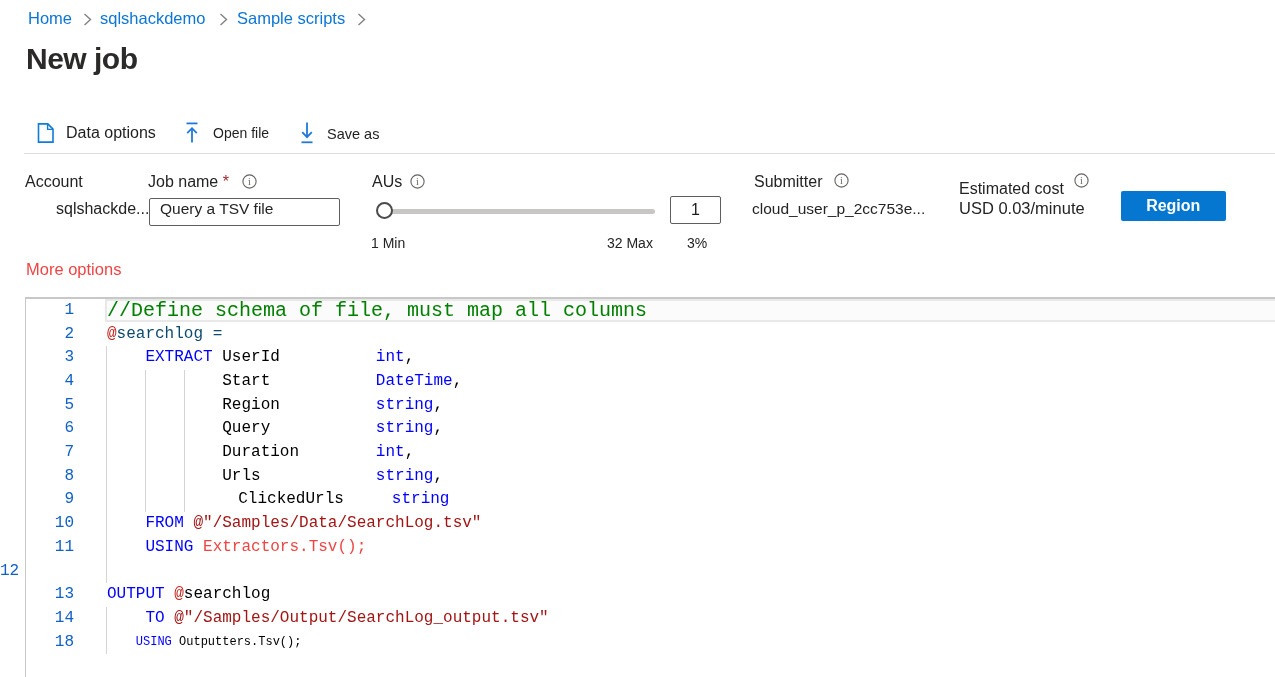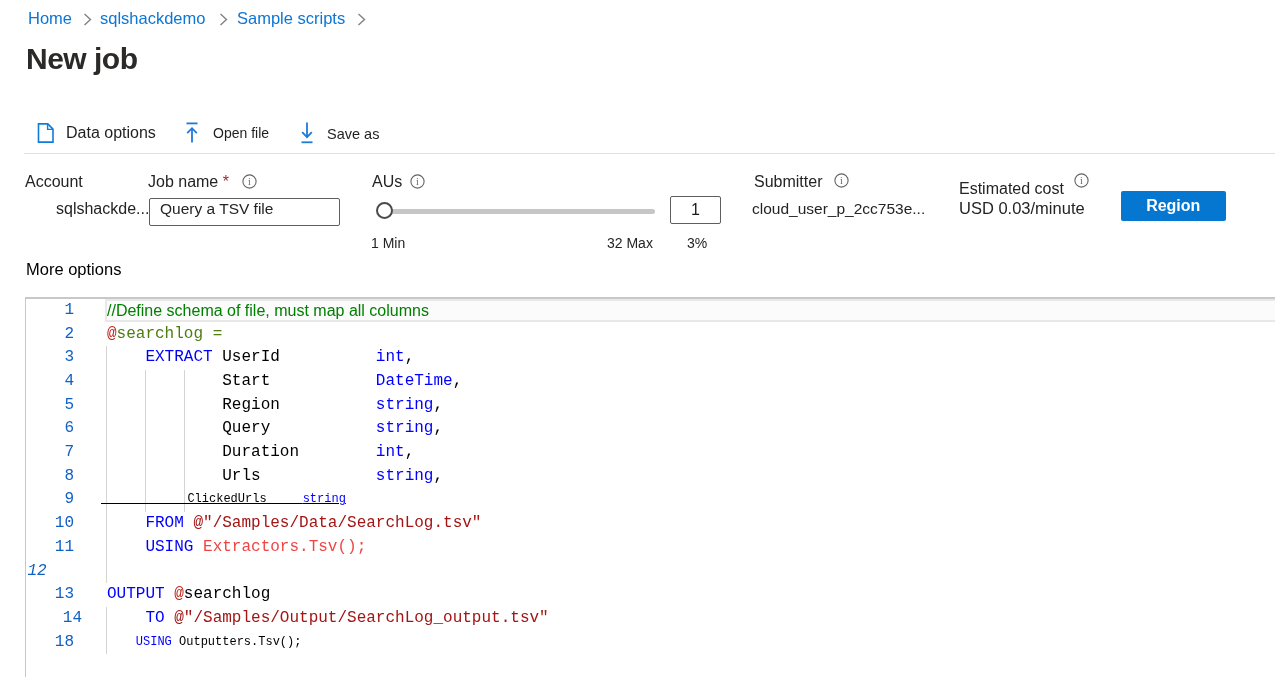--- a/index.html
+++ b/index.html
@@ -80,55 +80,55 @@
 
 <div class="abs lbl" style="left:959px; top:180px;">Estimated cost</div>
 <svg class="abs" style="left:1074px; top:173px;" width="15" height="15" viewBox="0 0 15 15">
     <circle cx="7.5" cy="7.5" r="6.6" fill="none" stroke="#66625f" stroke-width="1.1"></circle>
     <text x="7.5" y="11" font-size="10" fill="#66625f" text-anchor="middle" font-family="Liberation Serif">i</text>
   </svg>
 <div class="abs" style="left:959px; top:199px; font-size:16.5px; color:#252423;">USD 0.03/minute</div>
 
 <div class="abs" style="left:1121px; top:191px; width:104.5px; height:29.5px; background:#0577d1; border-radius:2px; color:#ffffff; font-size:16px; font-weight:bold; text-align:center; line-height:29.5px;">Region</div>
 
-<div class="abs" style="left:26px; top:260px; font-size:16.5px; color:#000000;text-align:center;">More options</div>
+<div class="abs" style="left:26px; top:260px; font-size:16.5px; color:#ef4444;text-align:center;">More options</div>
 
 <div class="abs" style="left:25px; top:297px; width:1250px; height:380px; border-top:2px solid #c8c8c8; border-left:1px solid #c8c8c8;"></div>
 
 <div class="abs" style="left:105px; top:298.5px; width:1170px; height:23.5px; border:2px solid #e8e8e8; border-right:none; background:#fbfbfb;"></div>
 
 <div class="abs" style="left:106px; top:346px; width:1px; height:237px; background:#d4d4d4;"></div>
 <div class="abs" style="left:106px; top:607px; width:1px; height:47px; background:#d4d4d4;"></div>
 <div class="abs" style="left:145px; top:370px; width:1px; height:142px; background:#d4d4d4;"></div>
 <div class="abs" style="left:183.5px; top:370px; width:1px; height:142px; background:#d4d4d4;"></div>
 
 <div id="code">
     <div class="abs" style="left:0; top:298.8px; width:74px; height:23.7px; font-family:'Liberation Mono',monospace; font-size:16px; line-height:23.7px; text-align:right; color:#1060c5;">1</div>
-    <div class="abs" style="left:107px; top:298.8px; height:17px; font-family:Liberation Sans, sans-serif; font-size:16px; line-height:23.7px; white-space:pre;"><span style="color:#008000">//Define&nbsp;schema&nbsp;of&nbsp;file,&nbsp;must&nbsp;map&nbsp;all&nbsp;columns</span></div>
+    <div class="abs" style="left:107px; top:298.8px; height:17px; font-family:Liberation Mono, monospace; font-size:20px; line-height:23.7px; white-space:pre;"><span style="color:#008000">//Define&nbsp;schema&nbsp;of&nbsp;file,&nbsp;must&nbsp;map&nbsp;all&nbsp;columns</span></div>
     <div class="abs" style="left:0; top:322.5px; width:74px; height:23.7px; font-family:'Liberation Mono',monospace; font-size:16px; line-height:23.7px; text-align:right; color:#1060c5;">2</div>
-    <div class="abs" style="left:107px; top:322.5px; height:23.7px; font-family:'Liberation Mono',monospace; font-size:16px; line-height:23.7px; white-space:pre;"><span style="color:#c3241c">@</span><span style="color:#4d7c0f">searchlog&nbsp;=</span></div>
+    <div class="abs" style="left:107px; top:322.5px; height:23.7px; font-family:'Liberation Mono',monospace; font-size:16px; line-height:23.7px; white-space:pre;"><span style="color:#c3241c">@</span><span style="color:#0c4a6e">searchlog&nbsp;=</span></div>
     <div class="abs" style="left:0; top:346.2px; width:74px; height:23.7px; font-family:'Liberation Mono',monospace; font-size:16px; line-height:23.7px; text-align:right; color:#1060c5;">3</div>
     <div class="abs" style="left:107px; top:346.2px; height:23.7px; font-family:'Liberation Mono',monospace; font-size:16px; line-height:23.7px; white-space:pre;"><span style="color:#000000">&nbsp;&nbsp;&nbsp;&nbsp;</span><span style="color:#0000ff">EXTRACT</span><span style="color:#000000">&nbsp;UserId&nbsp;&nbsp;&nbsp;&nbsp;&nbsp;&nbsp;&nbsp;&nbsp;&nbsp;&nbsp;</span><span style="color:#0000ff">int</span><span style="color:#000000">,</span></div>
     <div class="abs" style="left:0; top:369.9px; width:74px; height:23.7px; font-family:'Liberation Mono',monospace; font-size:16px; line-height:23.7px; text-align:right; color:#1060c5;">4</div>
     <div class="abs" style="left:107px; top:369.9px; height:23.7px; font-family:'Liberation Mono',monospace; font-size:16px; line-height:23.7px; white-space:pre;"><span style="color:#000000">&nbsp;&nbsp;&nbsp;&nbsp;&nbsp;&nbsp;&nbsp;&nbsp;&nbsp;&nbsp;&nbsp;&nbsp;Start&nbsp;&nbsp;&nbsp;&nbsp;&nbsp;&nbsp;&nbsp;&nbsp;&nbsp;&nbsp;&nbsp;</span><span style="color:#0000ff">DateTime</span><span style="color:#000000">,</span></div>
     <div class="abs" style="left:0; top:393.6px; width:74px; height:23.7px; font-family:'Liberation Mono',monospace; font-size:16px; line-height:23.7px; text-align:right; color:#1060c5;">5</div>
     <div class="abs" style="left:107px; top:393.6px; height:23.7px; font-family:'Liberation Mono',monospace; font-size:16px; line-height:23.7px; white-space:pre;"><span style="color:#000000">&nbsp;&nbsp;&nbsp;&nbsp;&nbsp;&nbsp;&nbsp;&nbsp;&nbsp;&nbsp;&nbsp;&nbsp;Region&nbsp;&nbsp;&nbsp;&nbsp;&nbsp;&nbsp;&nbsp;&nbsp;&nbsp;&nbsp;</span><span style="color:#0000ff">string</span><span style="color:#000000">,</span></div>
     <div class="abs" style="left:0; top:417.3px; width:74px; height:23.7px; font-family:'Liberation Mono',monospace; font-size:16px; line-height:23.7px; text-align:right; color:#1060c5;">6</div>
     <div class="abs" style="left:107px; top:417.3px; height:23.7px; font-family:'Liberation Mono',monospace; font-size:16px; line-height:23.7px; white-space:pre;"><span style="color:#000000">&nbsp;&nbsp;&nbsp;&nbsp;&nbsp;&nbsp;&nbsp;&nbsp;&nbsp;&nbsp;&nbsp;&nbsp;Query&nbsp;&nbsp;&nbsp;&nbsp;&nbsp;&nbsp;&nbsp;&nbsp;&nbsp;&nbsp;&nbsp;</span><span style="color:#0000ff">string</span><span style="color:#000000">,</span></div>
     <div class="abs" style="left:0; top:441px; width:74px; height:23.7px; font-family:'Liberation Mono',monospace; font-size:16px; line-height:23.7px; text-align:right; color:#1060c5;">7</div>
     <div class="abs" style="left:107px; top:441px; height:23.7px; font-family:'Liberation Mono',monospace; font-size:16px; line-height:23.7px; white-space:pre;"><span style="color:#000000">&nbsp;&nbsp;&nbsp;&nbsp;&nbsp;&nbsp;&nbsp;&nbsp;&nbsp;&nbsp;&nbsp;&nbsp;Duration&nbsp;&nbsp;&nbsp;&nbsp;&nbsp;&nbsp;&nbsp;&nbsp;</span><span style="color:#0000ff">int</span><span style="color:#000000">,</span></div>
     <div class="abs" style="left:0; top:464.70000000000005px; width:74px; height:23.7px; font-family:'Liberation Mono',monospace; font-size:16px; line-height:23.7px; text-align:right; color:#1060c5;">8</div>
     <div class="abs" style="left:107px; top:464.70000000000005px; height:23.7px; font-family:'Liberation Mono',monospace; font-size:16px; line-height:23.7px; white-space:pre;"><span style="color:#000000">&nbsp;&nbsp;&nbsp;&nbsp;&nbsp;&nbsp;&nbsp;&nbsp;&nbsp;&nbsp;&nbsp;&nbsp;Urls&nbsp;&nbsp;&nbsp;&nbsp;&nbsp;&nbsp;&nbsp;&nbsp;&nbsp;&nbsp;&nbsp;&nbsp;</span><span style="color:#0000ff">string</span><span style="color:#000000">,</span></div>
     <div class="abs" style="left:0; top:488.4px; width:74px; height:23.7px; font-family:'Liberation Mono',monospace; font-size:16px; line-height:23.7px; text-align:right; color:#1060c5;">9</div>
-    <div class="abs" style="left:101px; top:488.4px; height:23.7px; font-family:'Liberation Mono',monospace; font-size:12px; line-height:23.7px; white-space:pre;text-decoration:underline;"><span style="color:#000000">&nbsp;&nbsp;&nbsp;&nbsp;&nbsp;&nbsp;&nbsp;&nbsp;&nbsp;&nbsp;&nbsp;&nbsp;ClickedUrls&nbsp;&nbsp;&nbsp;&nbsp;&nbsp;</span><span style="color:#0000ff">string</span></div>
+    <div class="abs" style="left:123px; top:488.4px; height:23.7px; font-family:'Liberation Mono',monospace; font-size:16px; line-height:23.7px; white-space:pre;"><span style="color:#000000">&nbsp;&nbsp;&nbsp;&nbsp;&nbsp;&nbsp;&nbsp;&nbsp;&nbsp;&nbsp;&nbsp;&nbsp;ClickedUrls&nbsp;&nbsp;&nbsp;&nbsp;&nbsp;</span><span style="color:#0000ff">string</span></div>
     <div class="abs" style="left:0; top:512.1px; width:74px; height:23.7px; font-family:'Liberation Mono',monospace; font-size:16px; line-height:23.7px; text-align:right; color:#1060c5;">10</div>
     <div class="abs" style="left:107px; top:512.1px; height:23.7px; font-family:'Liberation Mono',monospace; font-size:16px; line-height:23.7px; white-space:pre;"><span style="color:#000000">&nbsp;&nbsp;&nbsp;&nbsp;</span><span style="color:#0000ff">FROM</span><span style="color:#000000">&nbsp;</span><span style="color:#a31515">@"/Samples/Data/SearchLog.tsv"</span></div>
     <div class="abs" style="left:0; top:535.8px; width:74px; height:23.7px; font-family:'Liberation Mono',monospace; font-size:16px; line-height:23.7px; text-align:right; color:#1060c5;">11</div>
     <div class="abs" style="left:107px; top:535.8px; height:23.7px; font-family:'Liberation Mono',monospace; font-size:16px; line-height:23.7px; white-space:pre;"><span style="color:#000000">&nbsp;&nbsp;&nbsp;&nbsp;</span><span style="color:#0000ff">USING</span><span style="color:#ef4444">&nbsp;Extractors.Tsv();</span></div>
-    <div class="abs" style="left:0; top:559.5px; width:74px; height:23.7px; font-family:'Liberation Mono',monospace; font-size:16px; line-height:23.7px; text-align:center; color:#1060c5;font-style:italic;">12</div>
+    <div class="abs" style="left:0; top:559.5px; width:74px; height:23.7px; font-family:'Liberation Mono',monospace; font-size:16px; line-height:23.7px; text-align:left; color:#1060c5;">12</div>
     <div class="abs" style="left:107px; top:559.5px; height:23.7px; font-family:'Liberation Mono',monospace; font-size:16px; line-height:23.7px; white-space:pre;"></div>
     <div class="abs" style="left:0; top:583.2px; width:74px; height:23.7px; font-family:'Liberation Mono',monospace; font-size:16px; line-height:23.7px; text-align:right; color:#1060c5;">13</div>
     <div class="abs" style="left:107px; top:583.2px; height:23.7px; font-family:'Liberation Mono',monospace; font-size:16px; line-height:23.7px; white-space:pre;"><span style="color:#0000ff">OUTPUT</span><span style="color:#000000">&nbsp;</span><span style="color:#c3241c">@</span><span style="color:#000000">searchlog</span></div>
-    <div class="abs" style="left:8px; top:606.9px; width:74px; height:23.7px; font-family:'Liberation Mono',monospace; font-size:16px; line-height:23.7px; text-align:right; color:#1060c5;">14</div>
+    <div class="abs" style="left:0; top:606.9px; width:74px; height:23.7px; font-family:'Liberation Mono',monospace; font-size:16px; line-height:23.7px; text-align:right; color:#1060c5;">14</div>
     <div class="abs" style="left:107px; top:606.9px; height:23.7px; font-family:'Liberation Mono',monospace; font-size:16px; line-height:23.7px; white-space:pre;"><span style="color:#000000">&nbsp;&nbsp;&nbsp;&nbsp;</span><span style="color:#0000ff">TO</span><span style="color:#000000">&nbsp;</span><span style="color:#a31515">@"/Samples/Output/SearchLog_output.tsv"</span></div>
     <div class="abs" style="left:0; top:630.6px; width:74px; height:23.7px; font-family:'Liberation Mono',monospace; font-size:16px; line-height:23.7px; text-align:right; color:#1060c5;">18</div>
     <div class="abs" style="left:107px; top:630.6px; height:23.7px; font-family:'Liberation Mono',monospace; font-size:12px; line-height:23.7px; white-space:pre;"><span style="color:#000000">&nbsp;&nbsp;&nbsp;&nbsp;</span><span style="color:#0000ff">USING</span><span style="color:#000000">&nbsp;Outputters.Tsv();</span></div>
   </div>
 
 </body></html>

